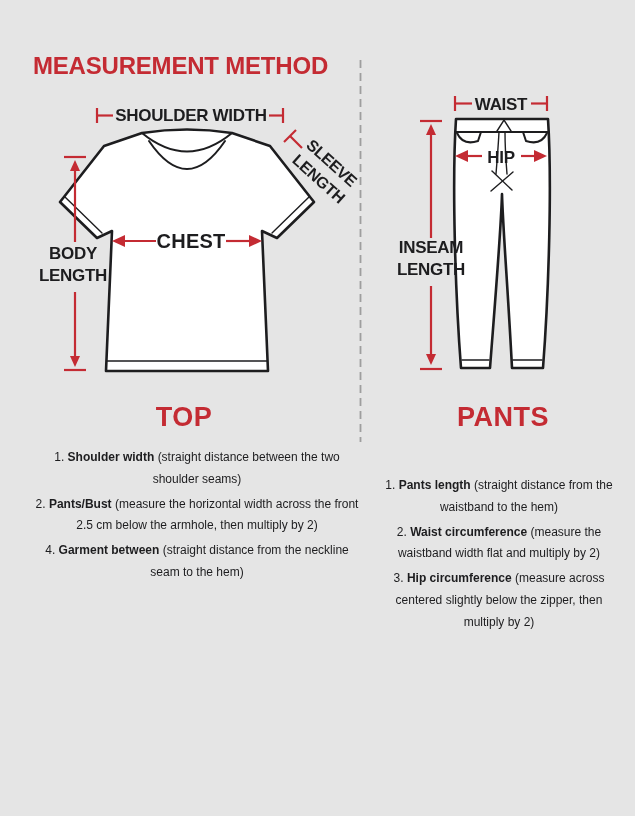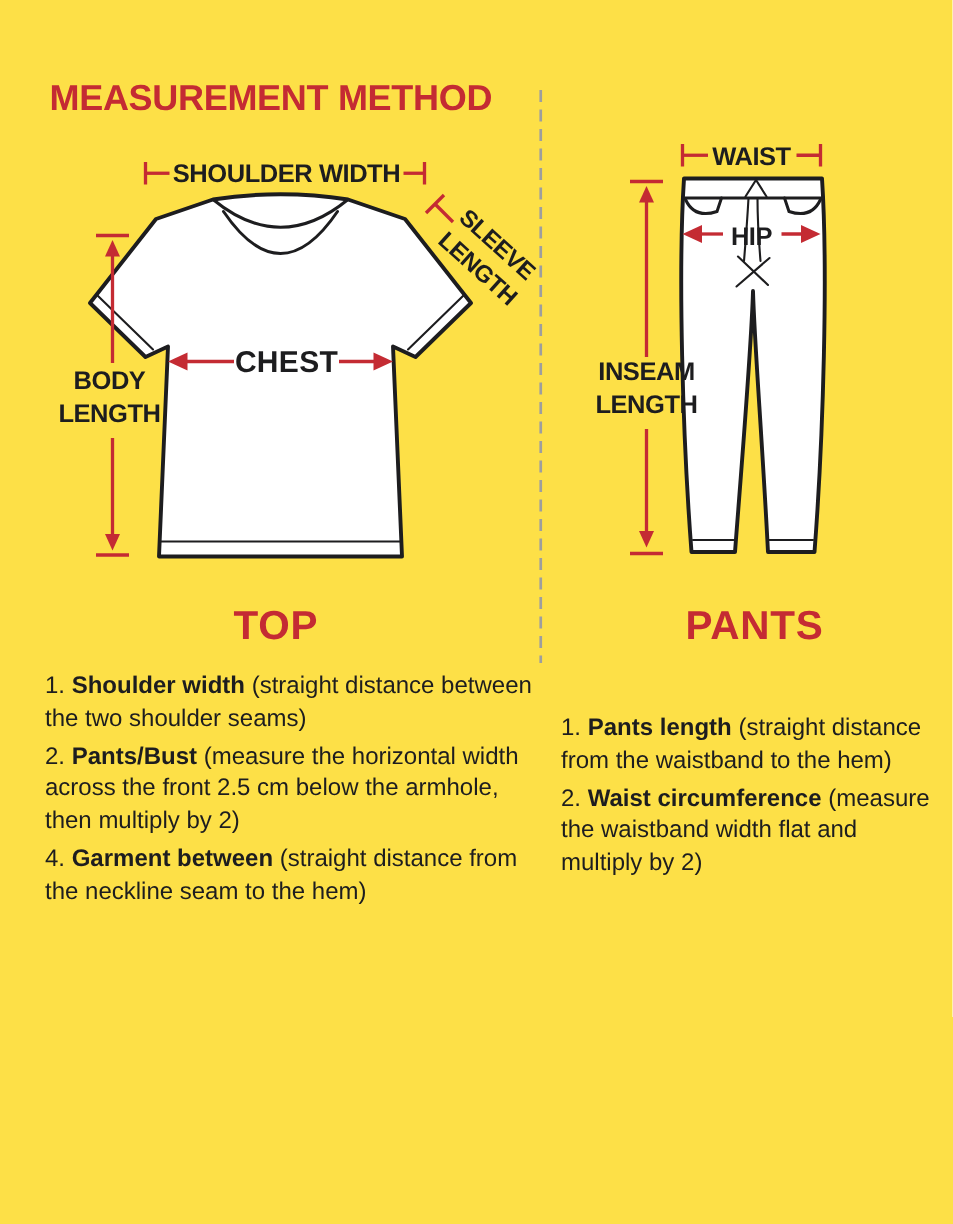--- a/index.html
+++ b/index.html
@@ -1,37 +1,37 @@
 <!DOCTYPE html>
 <html><head>
 <meta charset="utf-8">
 <style>
   html,body{margin:0;padding:0;background:#ffffff;}
-  .page{position:relative;width:635px;height:816px;background:#fde047;overflow:hidden;
-        font-family:"Liberation Sans",sans-serif;color:#1d1d1f;}
+  .page{position:relative;width:635px;height:816px;background:#e5e5e5;overflow:hidden;
+        font-family:"Liberation Sans",sans-serif;color:#1d1d1f;text-align:center;}
   .title{position:absolute;left:33px;top:52px;font-size:24px;font-weight:bold;
          color:#c42b33;letter-spacing:-0.2px;white-space:nowrap;}
   .diagram{position:absolute;left:0;top:0;}
   .lbl{font-family:"Liberation Sans",sans-serif;font-weight:bold;font-size:17px;
        fill:#1d1d1f;letter-spacing:-0.3px;}
   .lbl-big{font-family:"Liberation Sans",sans-serif;font-weight:bold;font-size:20px;
        fill:#1d1d1f;letter-spacing:0.2px;}
   .lbl-rot{font-family:"Liberation Sans",sans-serif;font-weight:bold;font-size:16px;
        fill:#1d1d1f;letter-spacing:-0.3px;}
   .caption{font-family:"Liberation Sans",sans-serif;font-weight:bold;font-size:27px;
        fill:#c42b33;letter-spacing:0.5px;}
   .garment{stroke:#1d1d1f;stroke-width:2.6;fill:#ffffff;stroke-linejoin:round;stroke-linecap:round;}
   .garment-line{stroke:#1d1d1f;stroke-width:2;fill:none;stroke-linecap:round;}
   .thin-line{stroke:#1d1d1f;stroke-width:1.4;fill:none;stroke-linecap:round;}
   .meas{stroke:#c42b33;stroke-width:2.2;fill:none;stroke-linecap:butt;}
   .meas-head{fill:#c42b33;stroke:none;}
   .list{position:absolute;top:447px;}
   .list-top{left:30px;width:334px;}
   .list-pants{left:374px;width:250px;margin-top:28px;}
-  .item{margin:0 0 3px 0;font-size:16px;line-height:21.8px;color:#1d1d1f;}
+  .item{margin:0 0 3px 0;font-size:12px;line-height:21.8px;color:#1d1d1f;}
   .b{font-weight:bold;}
 </style>
 </head>
 <body>
 
 <div class="page">
 
   <div class="title">MEASUREMENT METHOD</div>
 
   <svg class="diagram" width="635" height="450" viewBox="0 0 635 450">
@@ -151,15 +151,20 @@
     <p class="item">
       <span>1.</span>
       <span class="b">Pants length</span>
       <span>(straight distance from the waistband to the hem)</span>
     </p>
     <p class="item">
       <span>2.</span>
       <span class="b">Waist circumference</span>
       <span>(measure the waistband width flat and multiply by 2)</span>
     </p>
+    <p class="item">
+      <span>3.</span>
+      <span class="b">Hip circumference</span>
+      <span>(measure across centered slightly below the zipper, then multiply by 2)</span>
+    </p>
   </div>
 
 </div>
 
 </body></html>

